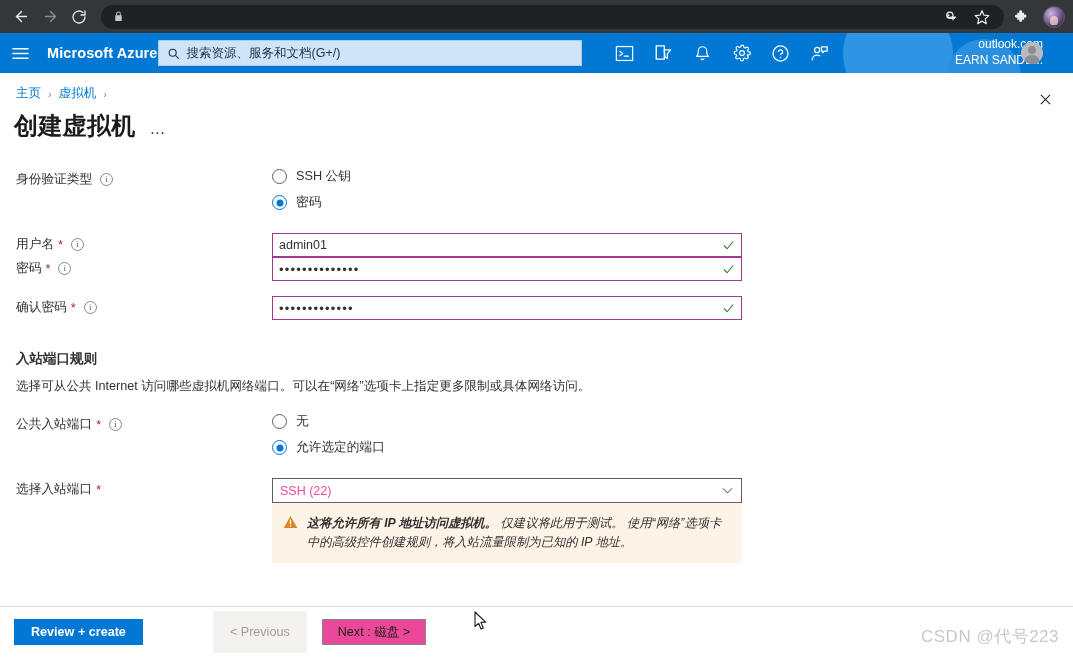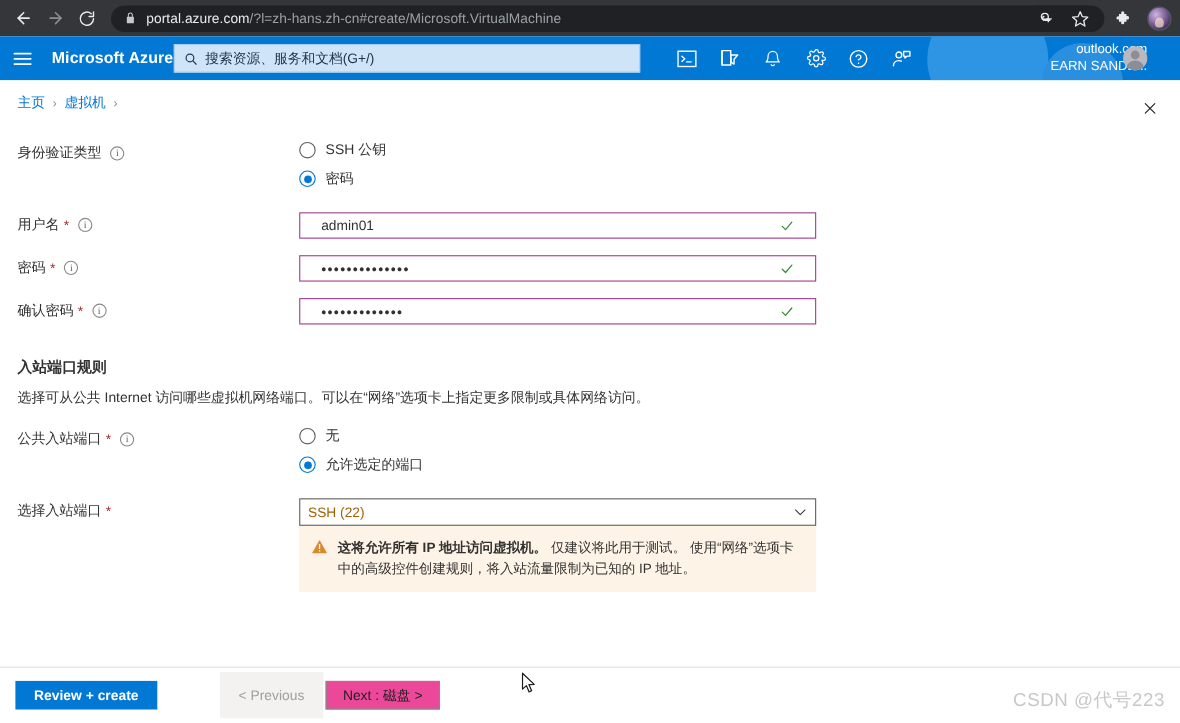--- a/index.html
+++ b/index.html
@@ -260,21 +260,21 @@
   }
   .radio-label { font-size: 12.7px; color: #323130; }
 
   .txtbox {
     width: 470px;
     height: 24px;
     border: 1px solid #a03a8c;
     background: #ffffff;
     display: flex;
     align-items: center;
-    padding: 0 19px;
+    padding: 0 6px;
     position: relative;
   }
   .txt-val {
     font-size: 12.5px;
     color: #323130;
     flex: 1 1 auto;
     white-space: nowrap;
     overflow: hidden;
   }
   .txt-val.dots {
@@ -305,51 +305,52 @@
   .select-box {
     width: 470px;
     height: 25px;
     border: 1px solid #605e5c;
     background: #ffffff;
     display: flex;
     align-items: center;
     padding: 0 7px;
     justify-content: space-between;
   }
-  .select-val { font-size: 12.5px; color: #a16207; }
+  .select-val { font-size: 12.5px; color: #ec4899; }
   .chev { color: #323130; display:flex; }
 
   .warn {
     margin-left: 256px;
     width: 470px;
     background: #fdf3e7;
     display: flex;
     gap: 9px;
     padding: 11px 12px 12px 11px;
     align-items: flex-start;
   }
   .warn-ico { flex: 0 0 auto; margin-top: 1px; }
   .warn-text {
     font-size: 12.3px;
     color: #323130;
     line-height: 1.5;
+    font-style: italic;
   }
   .warn-text b { font-weight: bold; }
 
   
   .footer {
     position: absolute;
     left: 0; right: 0; bottom: 0;
     height: 51px;
     background: #ffffff;
     border-top: 1px solid #e1dfdd;
     display: flex;
     align-items: center;
     padding-left: 14px;
-    gap: 2px;
+    gap: 15px;
   }
   .btn-primary {
     background: #0078d4;
     color: #ffffff;
     font-size: 12.6px;
     font-weight: bold;
     height: 26px;
     padding: 0 17px;
     border: none;
     display: flex; align-items: center;
@@ -422,21 +423,20 @@
         </svg>
     </span>
   </div>
 
   <div class="omnibox">
     <span class="lock-icon">
       <svg width="11" height="11" viewBox="0 0 24 24" fill="#c5c8cb">
           <path d="M12 1a5 5 0 0 0-5 5v3H6a1 1 0 0 0-1 1v11a1 1 0 0 0 1 1h12a1 1 0 0 0 1-1V10a1 1 0 0 0-1-1h-1V6a5 5 0 0 0-5-5zm0 2a3 3 0 0 1 3 3v3H9V6a3 3 0 0 1 3-3z"></path>
         </svg>
     </span>
-    <div class="url-text"><span class="host">portal.azure.com</span><span>/?l=zh-hans.zh-cn#create/Microsoft.VirtualMachine</span></div>
     <div class="omni-right">
       <span class="tb-icon">
         <svg width="15" height="15" viewBox="0 0 24 24" fill="currentColor">
             <path d="M7 10a4 4 0 1 1 3.87 4H13v2h2v2h2v-2h2v-2h2v-2h-8.13A4 4 0 0 1 7 10zm-2 0a6 6 0 0 0 6 6h.34A6 6 0 1 0 5 10zm2.5 0a1.5 1.5 0 1 1 3 0 1.5 1.5 0 0 1-3 0z" transform="rotate(0 12 12)"></path>
           </svg>
       </span>
       <span class="tb-icon">
         <svg width="16" height="16" viewBox="0 0 24 24" fill="none" stroke="currentColor" stroke-width="1.8" stroke-linejoin="round">
             <polygon points="12 2.5 15 9.2 22.3 9.9 16.8 14.8 18.4 22 12 18.2 5.6 22 7.2 14.8 1.7 9.9 9 9.2"></polygon>
           </svg>
@@ -529,20 +529,24 @@
 
 <div class="blade">
 
   <div class="breadcrumb">
     <span class="crumb-link">主页</span>
     <span class="crumb-sep">›</span>
     <span class="crumb-link">虚拟机</span>
     <span class="crumb-sep">›</span>
   </div>
 
+  <div class="page-title-row">
+    <div class="page-title">创建虚拟机</div>
+    <div class="ellipsis-btn">…</div>
+  </div>
 
   <div class="close-x">
     <span>
       <svg width="13" height="13" viewBox="0 0 24 24" fill="none" stroke="currentColor" stroke-width="1.9" stroke-linecap="round">
           <line x1="4" y1="4" x2="20" y2="20"></line>
           <line x1="20" y1="4" x2="4" y2="20"></line>
         </svg>
     </span>
   </div>
 
@@ -558,21 +562,21 @@
           <span class="radio"></span>
           <span class="radio-label">SSH 公钥</span>
         </div>
         <div class="radio-opt">
           <span class="radio checked"></span>
           <span class="radio-label">密码</span>
         </div>
       </div>
     </div>
 
-    <div class="row" style="margin-bottom:15px;">
+    <div class="row" style="">
       <div class="label">
         <span>用户名</span>
         <span class="req">*</span>
         <span class="info-i">i</span>
       </div>
       <div class="field txtbox">
         <span class="txt-val">admin01</span>
         <span class="check-ok">
           <svg width="13" height="13" viewBox="0 0 24 24" fill="none" stroke="currentColor" stroke-width="2.1" stroke-linecap="round" stroke-linejoin="round">
               <polyline points="4 12.5 9.5 18 20 5.5"></polyline>

